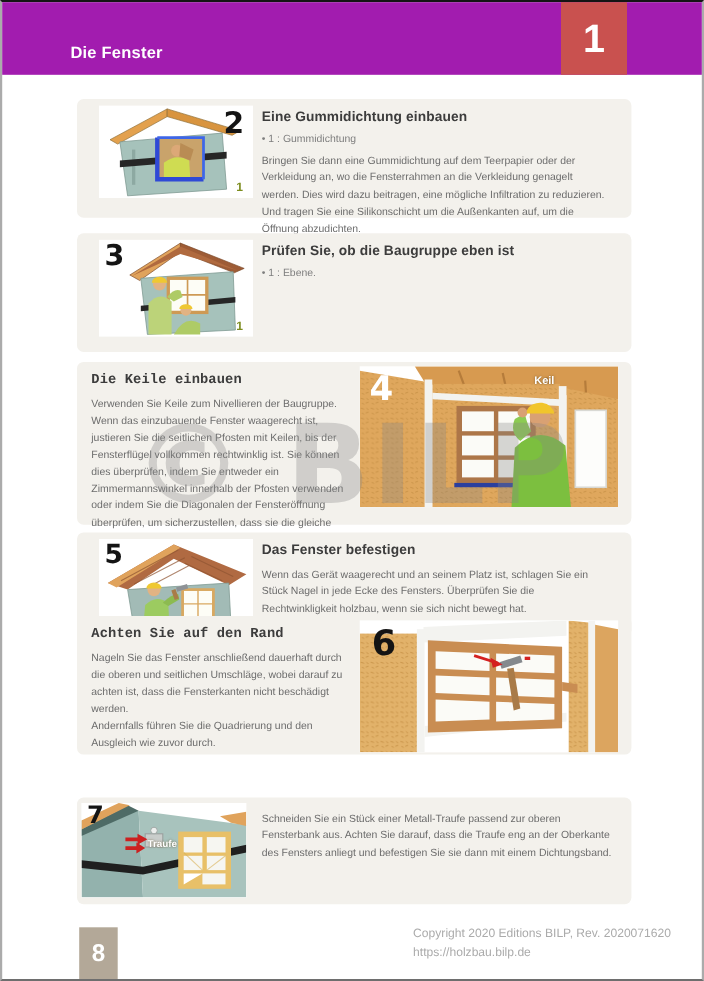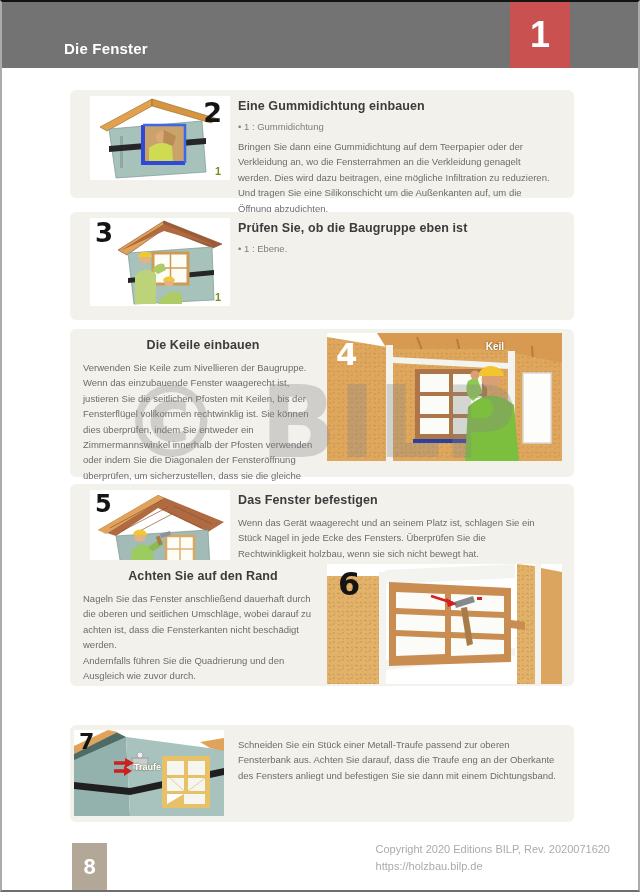--- a/index.html
+++ b/index.html
@@ -12,21 +12,21 @@
     border-top:2px solid #141414;
     border-left:2px solid #ABABAB;
     border-right:2px solid #ABABAB;
     border-bottom:2px solid #6E6E6E;
   }
   .page { position:absolute; inset:0; }
 
   
   .header {
     position:absolute; top:0; left:0; right:0; height:66px;
-    background:#737373;
+    background:#a21caf;
   }
   .header-title {
     position:absolute; left:62px; bottom:11px;
     color:#fff; font-size:15px; font-weight:bold; letter-spacing:.2px;
   }
   .chapter-box {
     position:absolute; right:68px; top:0; width:60px; height:66px;
     background:#C9514F; color:#fff;
     display:flex; align-items:center; justify-content:center;
     font-size:36px; font-weight:bold;
@@ -62,21 +62,21 @@
   .pos-s7 .img-box { left:4px; width:150px; height:86px; top:5px; }
   .card-right .img-box { right:12px; top:4px; width:235px; }
   .pos-s4 .img-box { height:128px; }
   .pos-s6 .img-box { height:120px; }
   .img-box svg { display:block; width:100%; height:100%; }
 
   .txt { position:absolute; top:9px; }
   .card-left  .txt { left:168px; right:18px; }
   .pos-s7 .txt { left:168px; right:18px; top:12px; }
   .card-right .txt { left:13px; width:240px; }
-  .card-right h2 { text-align:center; }
+  .card-right h2 { text-align:left;font-family:Liberation Mono, monospace; }
 
   h2 { font-size:12.5px; font-weight:bold; color:#3C3C3C; margin-bottom:8px; letter-spacing:.1px; }
   .bullet { font-size:9.5px; color:#7E7E7E; margin-bottom:7px; }
   .body { font-size:9.5px; color:#6C6C6C; line-height:1.62; white-space:pre-line; text-align:left; }
 
   
   .num {
     position:absolute; font-weight:bold; color:#141414; line-height:1;
     font-family:"DejaVu Sans",sans-serif;
   }

